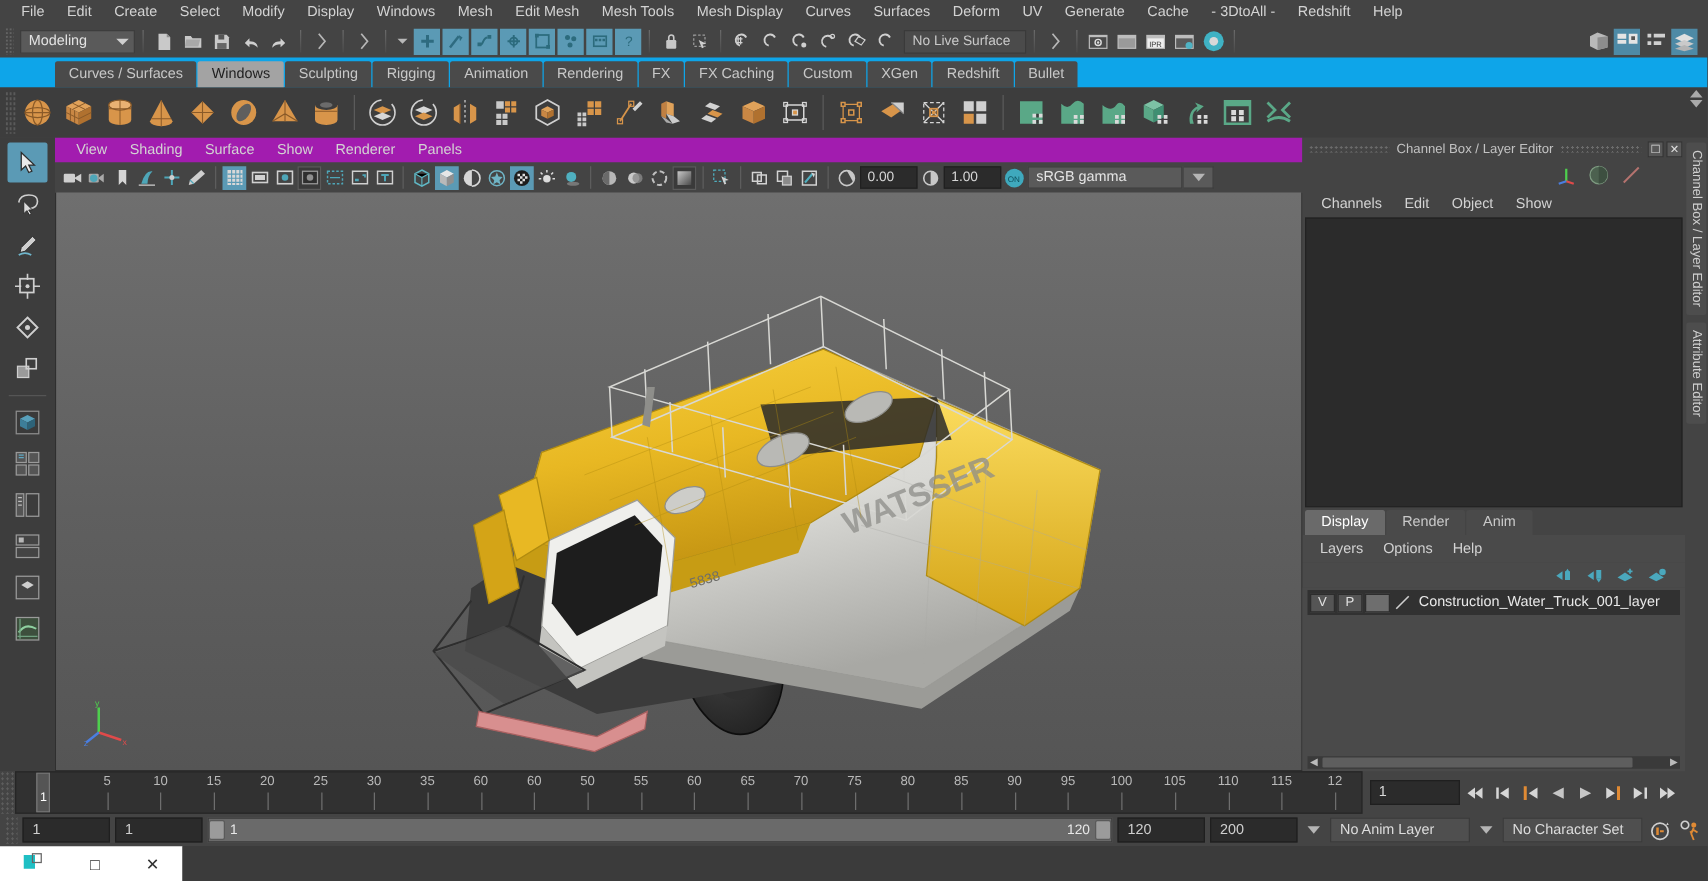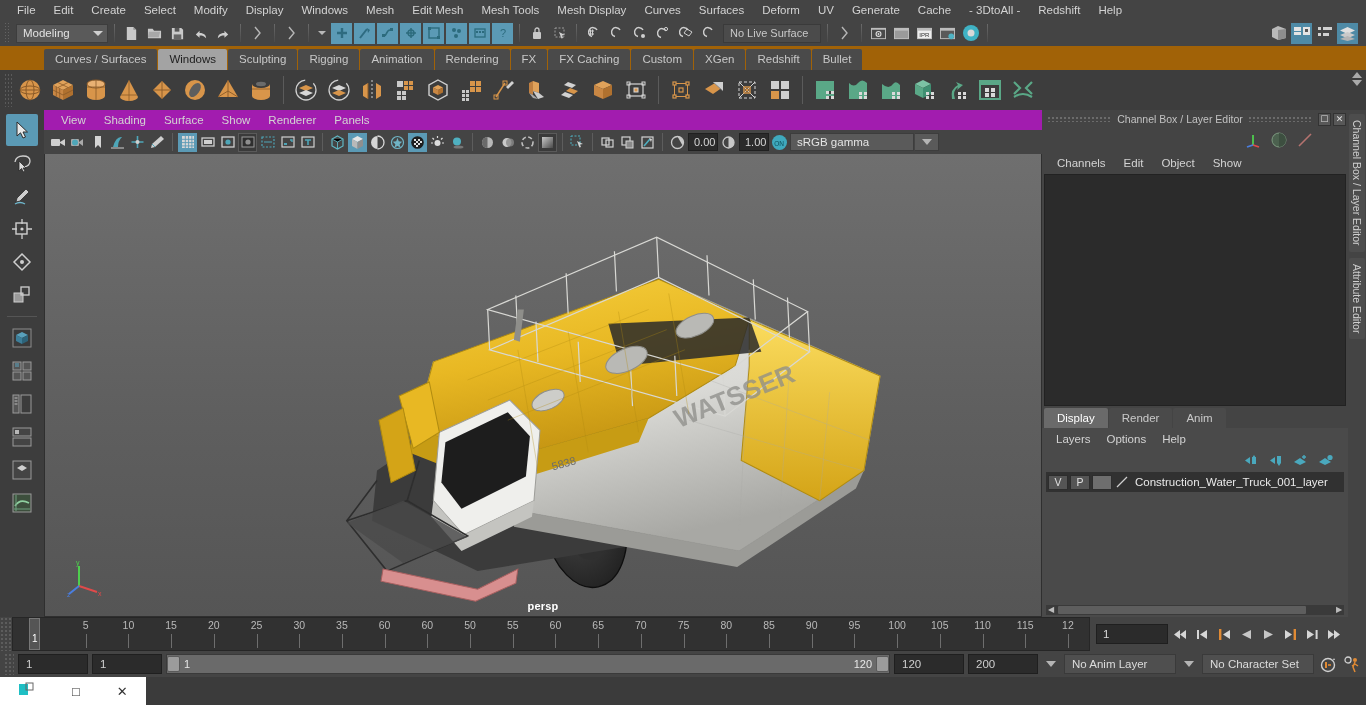--- a/index.html
+++ b/index.html
@@ -55,21 +55,21 @@
     font-size:11px; color:#c9c9c9; display:flex; align-items:center; padding-left:6px;
     margin-left:2px;
   }
   .tinyarw { width:0;height:0; border-left:4px solid transparent; border-right:4px solid transparent;
     border-top:4px solid #b8b8b8; margin:0 3px;}
   .statusline .right { margin-left:auto; display:flex; align-items:center; gap:2px; padding-right:4px;}
 
   
   .shelftabs {
     height:24px; flex:0 0 24px; display:flex; align-items:flex-end;
-    background:#a16207; padding-left:44px;
+    background:#0ea5e9; padding-left:44px;
   }
   .shelftab {
     height:21px; line-height:21px; padding:0 11px; font-size:11.5px;
     color:#c8c8c8; background:#4a4a4a; margin-right:1px;
     border-top-left-radius:2px; border-top-right-radius:2px; cursor:default;
     white-space:nowrap;
   }
   .shelftab.active { background:#a3a3a3; color:#1e1e1e; }
 
   
@@ -98,21 +98,21 @@
   .tdiv { width:30px;height:1px;background:#555;margin:4px 0;}
 
   
   .vpcol { flex:1 1 auto; display:flex; flex-direction:column; min-width:0; background:#444; }
   .vpmenu { height:20px;flex:0 0 20px;display:flex;align-items:center;background:#a21caf;padding-left:8px;}
   .vpmenu .mi { padding:0 9px;font-size:11.5px;color:#d3d3d3;line-height:20px;cursor:default;}
   .vptool { height:24px;flex:0 0 24px;display:flex;align-items:center;background:#444;padding-left:4px;gap:1px;}
   .vbtn { width:19px;height:19px;flex:0 0 19px;display:flex;align-items:center;justify-content:center;cursor:default;}
   .vbtn.on { background:#5b9ab5;}
   .vbtn.dk { background:#3a3a3a; border:1px solid #5a5a5a;}
-  .numfield { width:30px;height:18px;background:#2b2b2b;border:1px solid #202020;color:#d6d6d6;
+  .numfield { width:46px;height:18px;background:#2b2b2b;border:1px solid #202020;color:#d6d6d6;
     font-size:11px;display:flex;align-items:center;padding-left:5px;}
   .gammabox { width:124px;height:18px;background:#5a5a5a;border:1px solid #3d3d3d;color:#e4e4e4;
     font-size:11.5px;display:flex;align-items:center;padding-left:6px;}
   .gammaarw { width:24px;height:18px;background:#5a5a5a;border:1px solid #3d3d3d;border-left:none;
     display:flex;align-items:center;justify-content:center;}
 
   .viewport { flex:1 1 auto; position:relative; background:#636363; min-height:0; overflow:hidden;
     border:1px solid #2f2f2f; border-top:none;}
   .vp-grad { position:absolute; inset:0;
     background:linear-gradient(#6f6f6f 0%, #5f5f5f 55%, #555555 100%); }
@@ -1193,21 +1193,20 @@
 
         <svg class="axisgizmo" viewBox="0 0 40 40">
           <path d="M12 28 L12 8" stroke="#4ecf4e" stroke-width="2"></path>
           <path d="M12 28 L30 34" stroke="#e04a4a" stroke-width="2"></path>
           <path d="M12 28 L2 36" stroke="#4a7ee0" stroke-width="2"></path>
           <text x="9" y="7" font-size="7" fill="#4ecf4e" font-family="Liberation Sans, sans-serif">y</text>
           <text x="31" y="38" font-size="7" fill="#e04a4a" font-family="Liberation Sans, sans-serif">x</text>
           <text x="0" y="39" font-size="7" fill="#4a7ee0" font-family="Liberation Sans, sans-serif">z</text>
         </svg>
 
-        <div class="persplabel">persp</div>
       </div>
     </div>
 
     <div class="rightdock">
       <div class="dockhdr">
         <div class="dots"></div>
         <span>Channel Box / Layer Editor</span>
         <div class="dots"></div>
         <div class="dockbtn">☐</div>
         <div class="dockbtn">✕</div>

